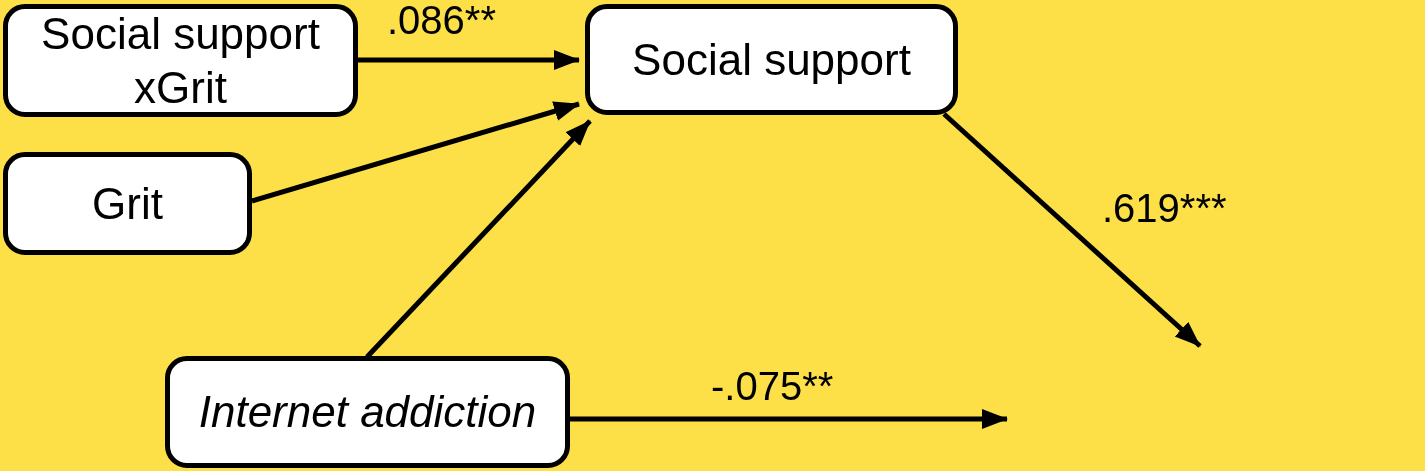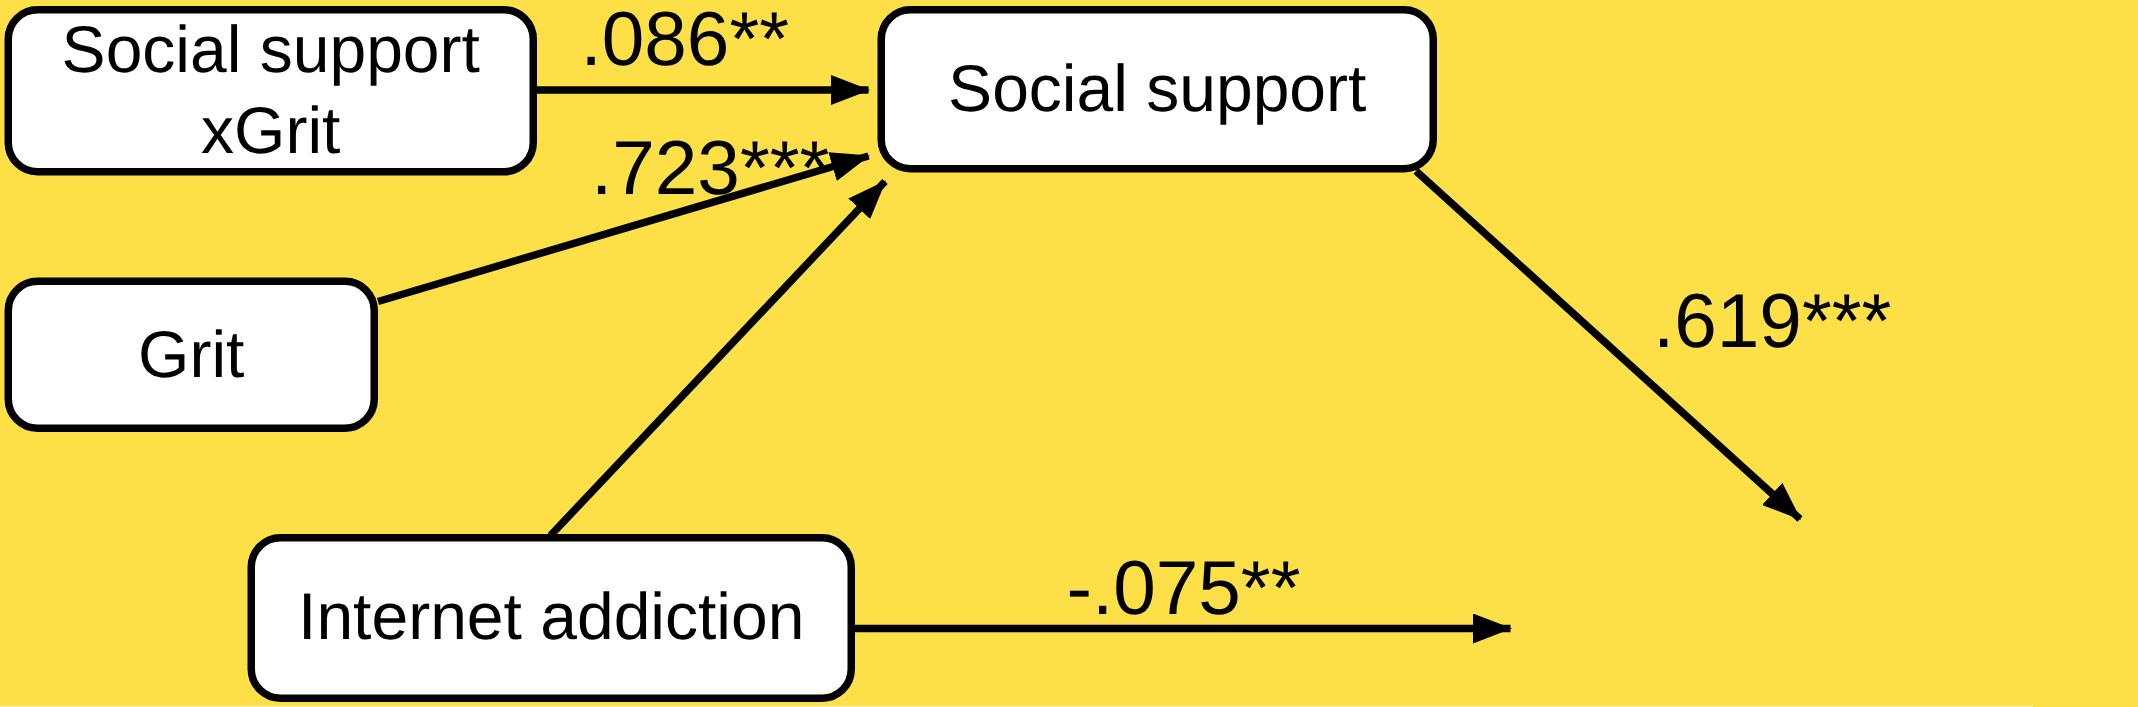--- a/index.html
+++ b/index.html
@@ -31,27 +31,27 @@
     border-radius: 22px;
     display: flex;
     align-items: center;
     justify-content: center;
     text-align: center;
     font-size: 44px;
     line-height: 1.22;
     white-space: pre-line;
   }
   .node-ssxgrit { left: 3px;    top: 4px;   width: 355px; height: 113px; }
-  .node-grit    { left: 3px;    top: 152px; width: 249px; height: 103px; margin-top: 33px; }
+  .node-grit    { left: 3px;    top: 152px; width: 249px; height: 103px; }
   .node-ss      { left: 585px;  top: 4px;   width: 373px; height: 111px; }
-  .node-ia      { left: 165px;  top: 356px; width: 405px; height: 112px; }
+  .node-ia      { left: 165px;  top: 356px; width: 405px; height: 112px; font-style: italic; }
   .node-ls      { left: 1012px; top: 355px; width: 407px; height: 115px; }
   .edge-label {
     position: absolute;
-    font-size: 51px;
+    font-size: 40px;
     line-height: 1;
     white-space: nowrap;
   }
   .label-e1 { left: 387px;  top: 0px;   }
   .label-e2 { left: 394px;  top: 86px;  }
   .label-e3 { left: 384px;  top: 187px; }
   .label-e4 { left: 1090px; top: 188px; margin-left: 12px; }
   .label-e5 { left: 711px;  top: 366px; }
 </style>
 </head>
@@ -77,20 +77,19 @@
 
   <div class="node node-grit">Grit</div>
 
   <div class="node node-ss">Social support</div>
 
   <div class="node node-ia">Internet addiction</div>
 
 
   <div class="edge-label label-e1">.086**</div>
 
-  <div class="edge-label label-e2">.723***</div>
 
 
   <div class="edge-label label-e4">.619***</div>
 
   <div class="edge-label label-e5">-.075**</div>
 
 </div>
 
 </body></html>

